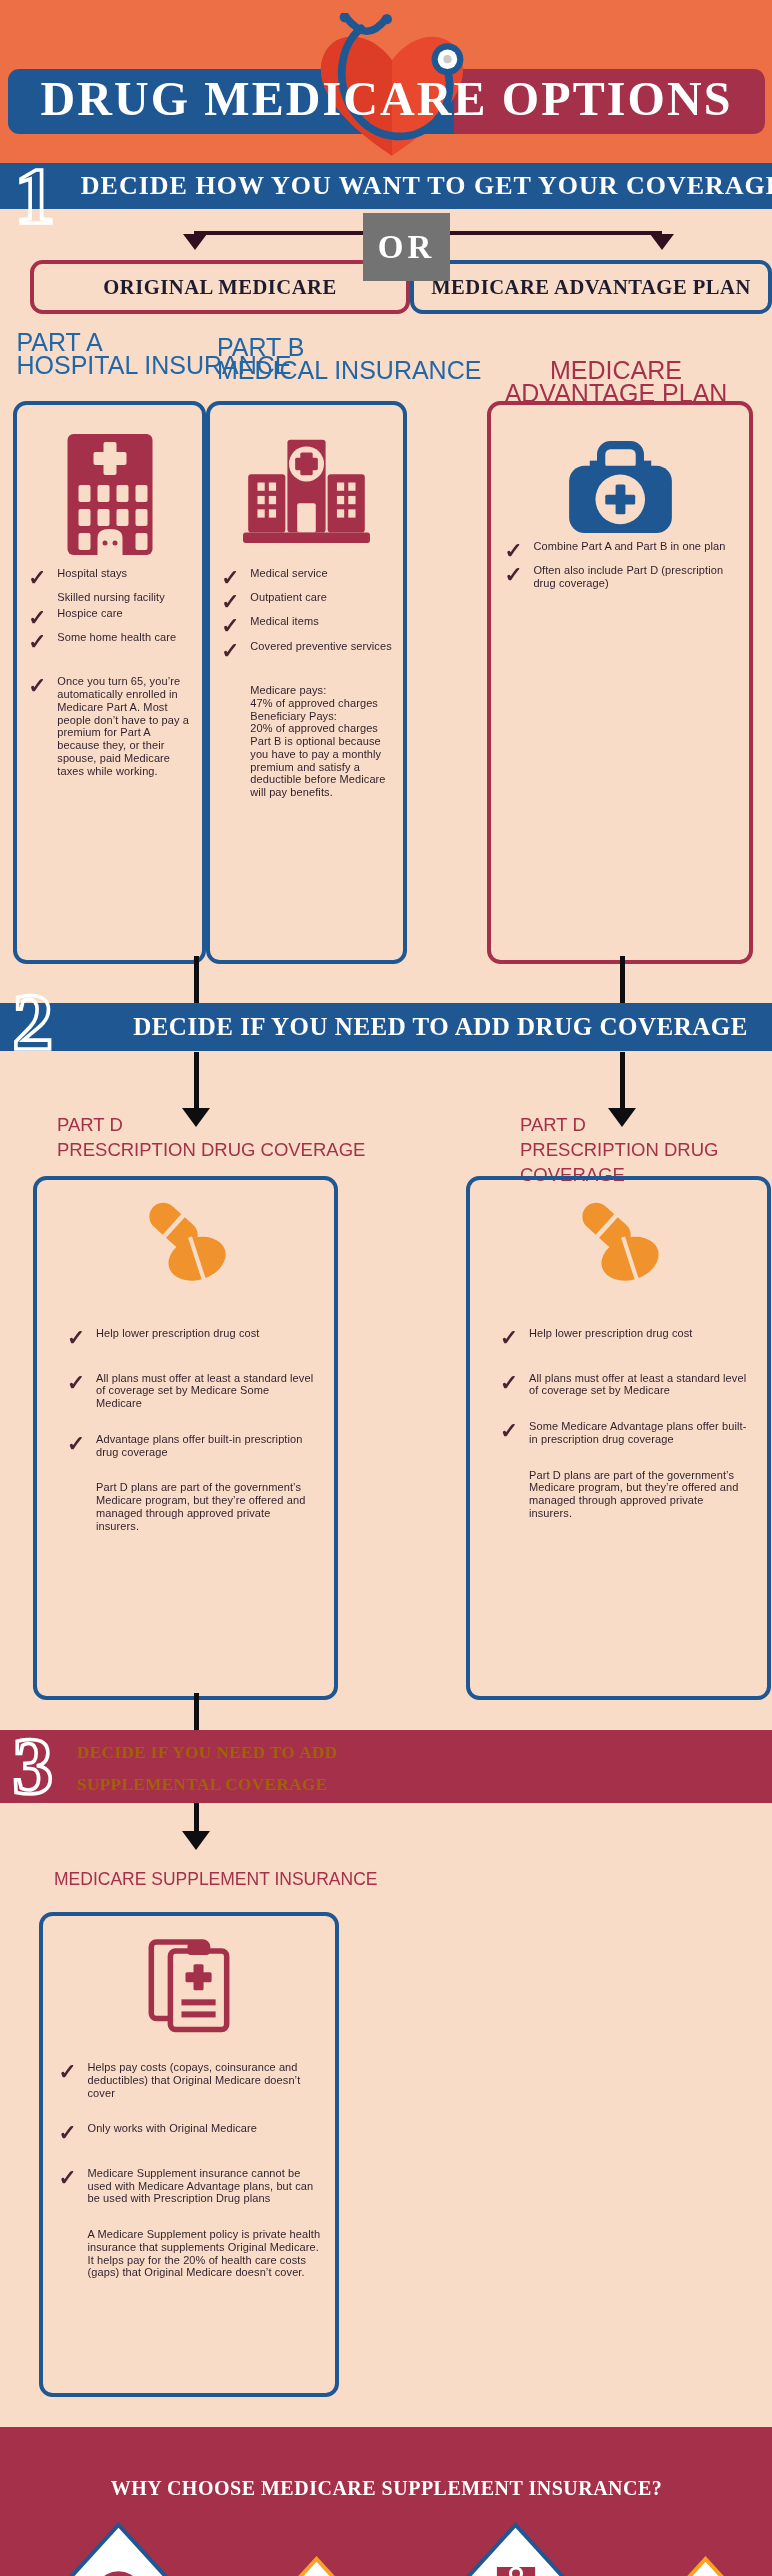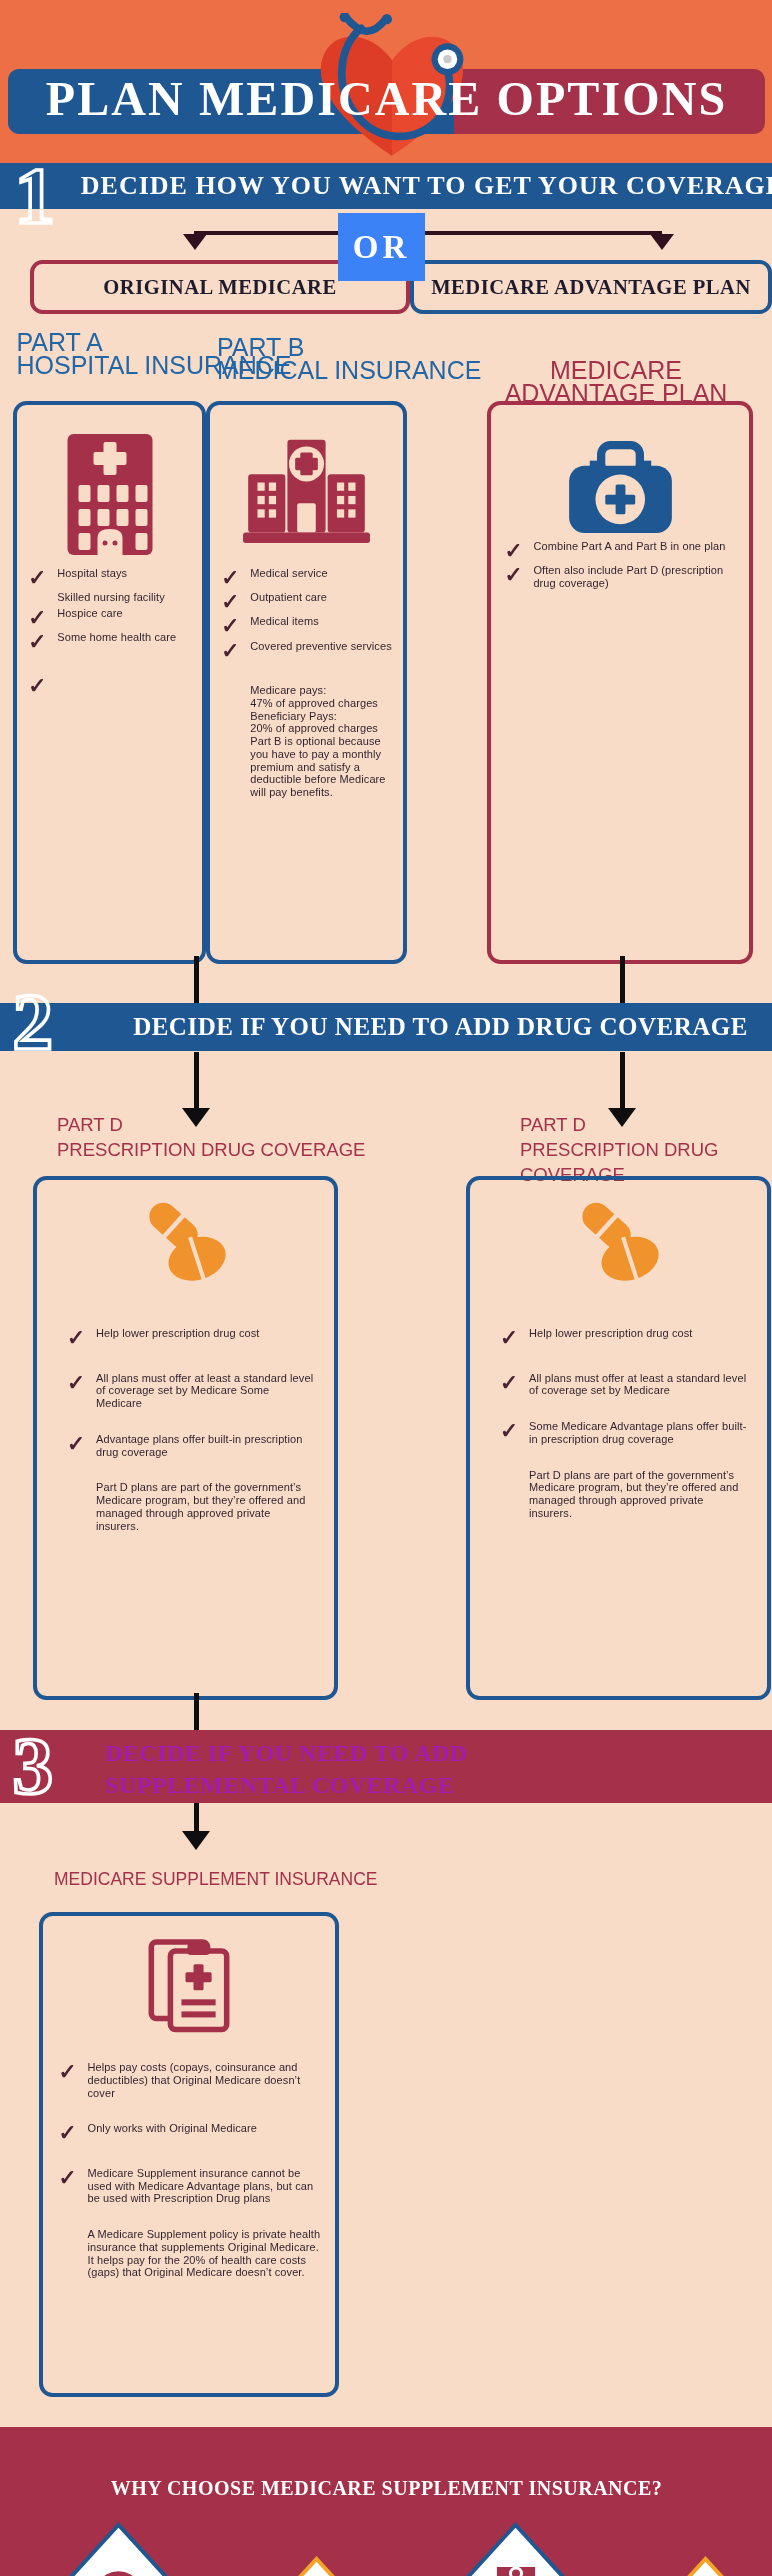--- a/index.html
+++ b/index.html
@@ -18,30 +18,30 @@
               color:#fff;letter-spacing:2.1px;white-space:nowrap;z-index:3;}
 
   
   .band{left:0;width:773px;background:#1F5792;color:#fff;z-index:4;}
   .band1{top:163px;height:46px;}
   .band2{top:1003px;height:48px;}
   .band3{top:1730px;height:73px;background:#A43149;}
   .band-title{width:100%;text-align:center;white-space:nowrap;}
   .band1 .band-title{font-size:26px;line-height:46px;padding-left:46px;letter-spacing:1px;}
   .band2 .band-title{font-size:25px;line-height:48px;padding-left:54px;letter-spacing:0.5px;}
-  .band3-title{left:77px;top:1737px;font-size:24px;line-height:32px;color:#a21caf;white-space:pre-line;letter-spacing:0.5px;z-index:5;margin-left:28px;}
+  .band3-title{left:77px;top:1737px;font-size:17px;line-height:32px;color:#a16207;white-space:pre-line;letter-spacing:0.5px;z-index:5;}
   .stepnum{font-size:81px;line-height:1;color:transparent;-webkit-text-stroke:3.6px #ffffff;z-index:6;}
   .num1{left:14.4px;top:156px;}
   .num2{left:12.4px;top:982px;}
   .num3{left:12.4px;top:1726px;}
 
   
   .hline{left:194px;top:231px;width:468px;height:3.6px;background:#30101F;}
   .tri-down-sm{width:0;height:0;border-left:12px solid transparent;border-right:12px solid transparent;border-top:16.5px solid #30101F;}
-  .or-box{left:338px;top:213px;width:87px;height:68px;background:#3b82f6;display:flex;align-items:center;justify-content:center;
+  .or-box{left:363px;top:213px;width:87px;height:68px;background:#737373;display:flex;align-items:center;justify-content:center;
           color:#fff;font-size:33px;letter-spacing:4.1px;z-index:3;}
   .opt{height:46px;border-radius:12.4px;display:flex;align-items:center;justify-content:center;
        font-size:20.6px;color:#1F1B2E;letter-spacing:0.5px;}
   .opt-left{left:30px;top:260px;width:372px;border:4.1px solid #A43149;}
   .opt-right{left:410px;top:260px;width:354px;border:4.1px solid #1F5792;}
 
   
   .collab{font-size:25px;line-height:23px;color:#2167A8;white-space:pre-line;}
   .lab-a{left:16.5px;top:331px;}
   .lab-b{left:217px;top:336px;}
@@ -101,21 +101,21 @@
         <path d="M210 278 C92 200 52 128 80 76 C104 32 170 36 210 92 L210 278 Z" fill="#DD3D26"></path>
         <path d="M120 8 C150 44 172 44 198 12" fill="none" stroke="#1F5792" stroke-width="15" stroke-linecap="round"></path>
         <path d="M150 30 C108 62 96 142 140 198 C180 250 252 254 296 210 C324 180 330 132 312 100" fill="none" stroke="#1F5792" stroke-width="15" stroke-linecap="round"></path>
         <circle cx="118" cy="8" r="10" fill="#1F5792"></circle>
           <circle cx="200" cy="12" r="10" fill="#1F5792"></circle>
         <circle cx="318" cy="90" r="31" fill="#1F5792"></circle>
           <circle cx="318" cy="90" r="19" fill="#ffffff"></circle>
           <circle cx="318" cy="90" r="8" fill="#c9c9c9"></circle>
       </svg>
     </div>
-    <div class="abs main-title serif">PLAN MEDICARE OPTIONS</div>
+    <div class="abs main-title serif">DRUG MEDICARE OPTIONS</div>
   </div>
 
   <div class="abs band band1">
     <div class="band-title serif">DECIDE HOW YOU WANT TO GET YOUR COVERAGE</div>
   </div>
   <div class="abs stepnum serif num1">1</div>
 
   <div class="abs hline"></div>
   <div class="abs tri-down-sm" style="left:183px;top:234px;"></div>
   <div class="abs tri-down-sm" style="left:650px;top:234px;"></div>
@@ -162,20 +162,21 @@
         <div class="li">
           <span class="chk">✓</span>
           <span class="txt">Hospice care</span>
         </div>
         <div class="li">
           <span class="chk">✓</span>
           <span class="txt">Some home health care</span>
         </div>
         <div class="li gap">
           <span class="chk">✓</span>
+          <span class="txt">Once you turn 65, you’re automatically enrolled in Medicare Part A. Most people don’t have to pay a premium for Part A because they, or their spouse, paid Medicare taxes while working.</span>
         </div>
       </div>
   </div>
 
   <div class="box box-b">
     <div class="icon-row" style="top:32px;">
       <svg width="129" height="106" viewBox="0 0 250 205">
         <rect x="88" y="5" width="74" height="180" rx="6" fill="#A43149"></rect>
         <circle cx="125" cy="52" r="34" fill="#F9DCC8"></circle>
         <rect x="113" y="30" width="24" height="44" rx="3" fill="#A43149"></rect>

